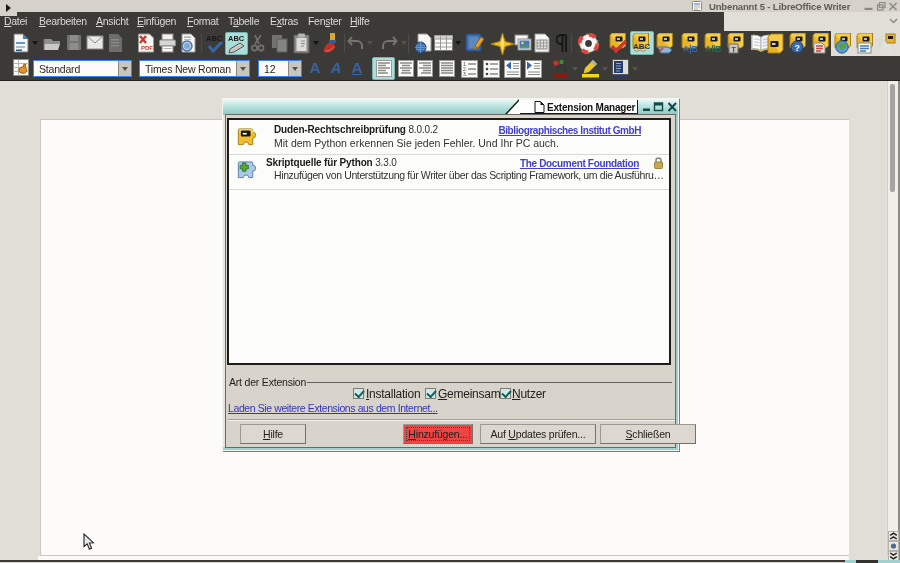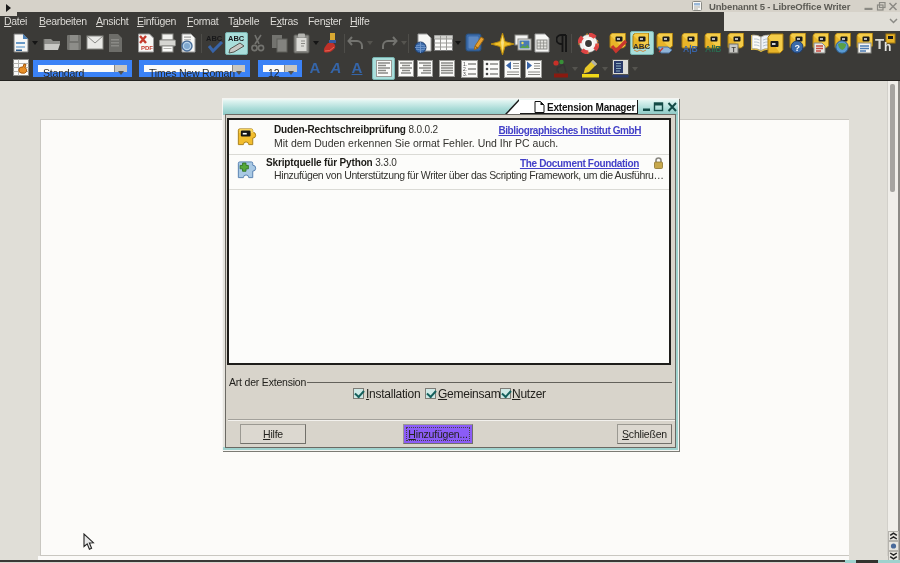--- a/index.html
+++ b/index.html
@@ -8,28 +8,28 @@
 
 #topstrip{left:0;top:0;width:900px;height:12px;background:#d6d2c9}
 #wlbox{left:0;top:0;width:17px;height:16px;background:#d6d2c9;z-index:5}
 #wltri{left:6px;top:4px;z-index:6;width:0;height:0;border-left:5px solid #1a1a1a;border-top:4px solid transparent;border-bottom:4px solid transparent}
 #title{left:709px;top:1px;font-size:9.5px;font-weight:bold;color:#5c5b55;letter-spacing:-.15px}
 
 #menubar{left:0;top:12px;width:724px;height:19px;background:#3b3a37}
 #menubar .mi{position:absolute;top:3px;font-size:10.5px;letter-spacing:-.3px;color:#dbd9d5}
 .mi u{text-decoration:underline;text-underline-offset:1px}
 
-#tb1{left:0;top:31px;width:900px;height:25px;background:#3b3a37}
+#tb1{left:0;top:31px;width:831px;height:25px;background:#3b3a37}
 #tb2{left:0;top:56px;width:900px;height:25px;background:#3b3a37;border-bottom:1px solid #23221f}
 .ico{position:absolute}
 .activebtn{position:absolute;background:#a9dedb;border:1px solid #78b3af;border-radius:2px}
 .darr{position:absolute;width:0;height:0;border-left:3px solid transparent;border-right:3px solid transparent;border-top:4px solid #151515}
 .garr{position:absolute;width:0;height:0;border-left:3px solid transparent;border-right:3px solid transparent;border-top:4px solid #55544f}
 .sep{position:absolute;width:1px;background:#4e4d49;top:3px;height:19px}
-.combo{position:absolute;top:3.5px;height:17px;background:#fcfbf9;border:5px solid #3b82f6}
+.combo{position:absolute;top:3.5px;height:17px;background:#fcfbf9;border:1px solid #3b82f6}
 .combo .t{position:absolute;left:5px;top:2px;font-size:10.5px;letter-spacing:-.2px;color:#2a2925}
 .combo .btn{position:absolute;right:0;top:0;bottom:0;width:13px;background:#c9c6bf;border-left:1px solid #8a8781}
 .combo .btn:after{content:"";position:absolute;left:3px;top:6px;border-left:3.5px solid transparent;border-right:3.5px solid transparent;border-top:4px solid #55534e}
 .fmtA{position:absolute;top:3px;font-size:15px;font-weight:bold;color:#3565a8;width:14px;text-align:center}
 
 #docarea{left:0;top:81px;width:900px;height:482px;background:#e0ded7}
 #page{left:40px;top:119px;width:809px;height:437px;background:#fcfbf9;border:1px solid #c9c7c1;border-right:none}
 #botline{left:38px;top:556px;width:811px;height:4px;background:#fbfaf8}
 #botdark{left:0px;top:560px;width:845px;height:2px;background:#3a3936}
 #botlight{left:0px;top:562px;width:845px;height:1px;background:#d6d3cc}
@@ -470,21 +470,21 @@
   <div id="list">
    <div class="entry">
      <svg style="position:absolute;left:8px;top:7px" width="21" height="20" viewBox="0 0 22 21">
        <path d="M2.8 2 H15.1 a1.4 1.4 0 0 1 1.4 1.4 V5.5 a3.1 3.1 0 1 1 0 6.2 V18.5 H12.3 a2.8 2.8 0 1 0 -5.6 0 H1.4 V3.4 A1.4 1.4 0 0 1 2.8 2 Z" fill="#f2bd2e" stroke="#a97e14" stroke-width="1"></path>
        <path d="M2.8 2 H15.1 a1.4 1.4 0 0 1 1.4 1.4 V5.5 a3.1 3.1 0 0 1 1.5 .8 v0 H2.3 Z" fill="#f8d45c"></path>
        <rect x="4" y="3.8" width="10.2" height="6.2" rx="1.2" fill="#151515"></rect>
        <rect x="6" y="6.2" width="4.2" height="1.7" fill="#fff"></rect>
      </svg>
      <span class="nm" style="left:45px;top:4px">Duden-Rechtschreibprüfung <span class="ver">8.0.0.2</span></span>
      <span class="lnk" style="right:28px;top:4.5px;letter-spacing:-.42px">Bibliographisches Institut GmbH</span>
-     <span class="desc" style="left:45px;top:16.5px">Mit dem Duden erkennen Sie ormat Fehler. Und Ihr PC auch.</span>
+     <span class="desc" style="left:45px;top:16.5px">Mit dem Python erkennen Sie jeden Fehler. Und Ihr PC auch.</span>
    </div>
    <div class="lsep" style="top:34px"></div>
    <div class="entry">
      <svg style="position:absolute;left:8px;top:40px" width="21" height="20" viewBox="0 0 22 21">
        <path d="M2.8 2 H15.1 a1.4 1.4 0 0 1 1.4 1.4 V5.5 a3.1 3.1 0 1 1 0 6.2 V18.5 H12.3 a2.8 2.8 0 1 0 -5.6 0 H1.4 V3.4 A1.4 1.4 0 0 1 2.8 2 Z" fill="#a9c9e4" stroke="#5580b0" stroke-width="1"></path>
        <path d="M5.8 3.2 h3.6 v2.5 h2.5 v3.6 H9.4 v2.5 H5.8 V9.3 H3.3 V5.7 h2.5 Z" fill="#55a838" stroke="#2e7020" stroke-width=".9"></path>
      </svg>
      <span class="nm" style="left:37px;top:37px">Skriptquelle für Python <span class="ver">3.3.0</span></span>
      <span class="lnk" style="right:30px;top:37.5px;letter-spacing:-.33px">The Document Foundation</span>
      <svg style="position:absolute;left:424px;top:37px" width="11" height="13" viewBox="0 0 11 13">
@@ -496,18 +496,20 @@
    <div class="lsep" style="top:69px"></div>
   </div>
   <span id="artlbl">Art der Extension</span>
   <div id="artline"></div>
   <span class="cb" style="left:127px"></span>
       <span class="cblbl" style="left:140px"><u>I</u>nstallation</span>
   <span class="cb" style="left:199px"></span>
       <span class="cblbl" style="left:212px"><u>G</u>emeinsam</span>
   <span class="cb" style="left:274px"></span>
       <span class="cblbl" style="left:286px"><u>N</u>utzer</span>
+  <span id="netlnk">Laden Sie weitere Extensions aus dem Internet...</span>
   <div id="btsep"></div>
   <div class="pbtn" style="left:14px;width:66px"><u>H</u>ilfe</div>
-  <div class="pbtn" style="left:177px;width:70px;background:#8b5cf6;outline:1px dotted #444;outline-offset:-4px"><u>H</u>inzufügen...</div>
-  <div class="pbtn" style="left:391px;width:55px"><u>S</u>chließen</div>
+  <div class="pbtn" style="left:177px;width:70px;background:#ef4444;outline:1px dotted #444;outline-offset:-4px"><u>H</u>inzufügen...</div>
+  <div class="pbtn" style="left:254px;width:116px">Auf <u>U</u>pdates prüfen...</div>
+  <div class="pbtn" style="left:374px;width:96px"><u>S</u>chließen</div>
  </div>
 </div>
 
 </body></html>

